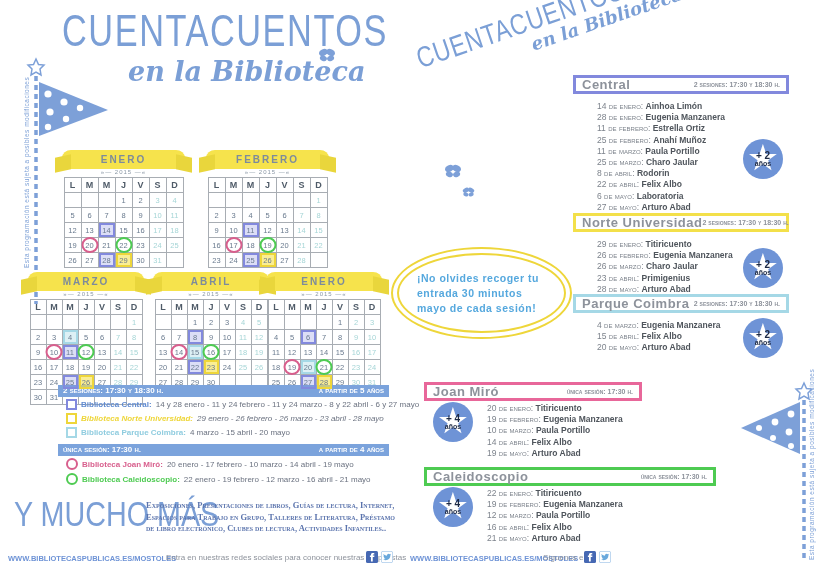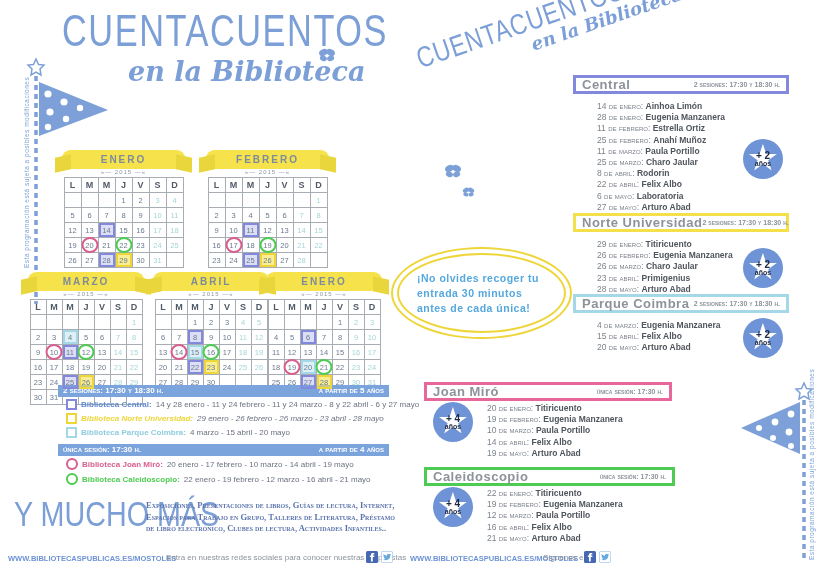--- a/index.html
+++ b/index.html
@@ -73,22 +73,22 @@
   .bubble-inner {
     position:absolute; left:4px; top:4px; right:4px; bottom:4px; border:2px solid #eed63a; border-radius:50%;
     display:flex; flex-direction:column; justify-content:center; padding-left:18px; box-sizing:border-box;
   }
   .bubble-inner div { font-size:10.5px; font-weight:bold; color:#55a8de; line-height:15px; letter-spacing:.5px; }
   
   .section { position:absolute; }
   .sec-central       { left:573px; top:75px;  width:216px; }
   .sec-norte         { left:573px; top:213px; width:216px; }
   .sec-coimbra       { left:573px; top:294px; width:216px; }
-  .sec-joanmiro      { left:424px; top:382px; width:248px; }
-  .sec-caleidoscopio { left:424px; top:467px; width:251px; }
+  .sec-joanmiro      { left:424px; top:382px; width:218px; }
+  .sec-caleidoscopio { left:424px; top:467px; width:292px; }
   .secbox {
     background:#fff; display:flex; justify-content:space-between; align-items:center;
     padding:0 6px; box-sizing:border-box; height:19px; border:3px solid #ccc;
   }
   .sec-title { font-size:13px; font-weight:bold; color:#8d929b; letter-spacing:.5px; white-space:nowrap; }
   .sec-session { font-size:7px; color:#8d929b; font-variant:small-caps; font-weight:bold; white-space:nowrap; }
   .entries { position:absolute; }
   .entries-r { left:24px; top:26px; }
   .entries-l { left:63px; top:21px; }
   .entry { font-size:8.5px; line-height:11.2px; color:#7d838c; white-space:nowrap; }
@@ -552,21 +552,21 @@
         <span class="lcir" style="border-color:#4ecb52"></span>
         <span class="llabel" style="color:#4ecb52">Biblioteca Caleidoscopio:</span>
         <span class="ldates">22 enero - 19 febrero - 12 marzo - 16 abril - 21 mayo</span>
       </div>
     </div>
 
   <div class="bubble">
     <div class="bubble-inner">
       <div>¡No olvides recoger tu</div>
       <div>entrada 30 minutos</div>
-      <div>antes de cada única!</div>
+      <div>mayo de cada sesión!</div>
     </div>
   </div>
 
   <div id="sections">
       <div class="section sec-central">
         <div class="secbox" style="border-color:#8289dd">
           <span class="sec-title">Central</span>
           <span class="sec-session">2 sesiones: 17:30 y 18:30 h.</span>
         </div>
         <div class="entries entries-r">

